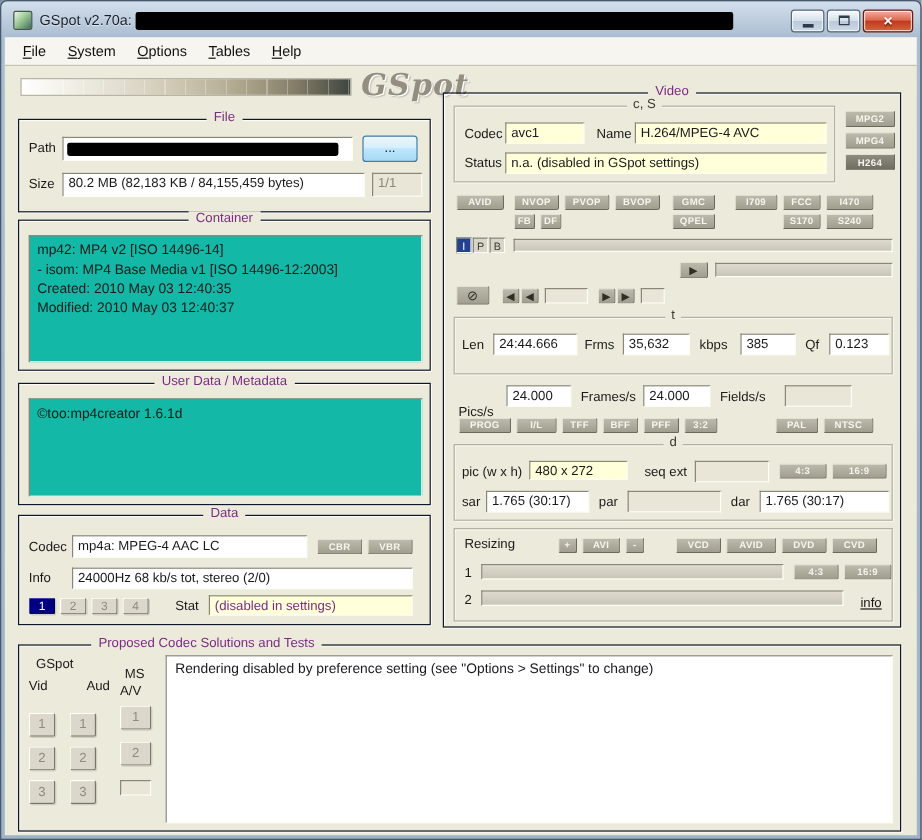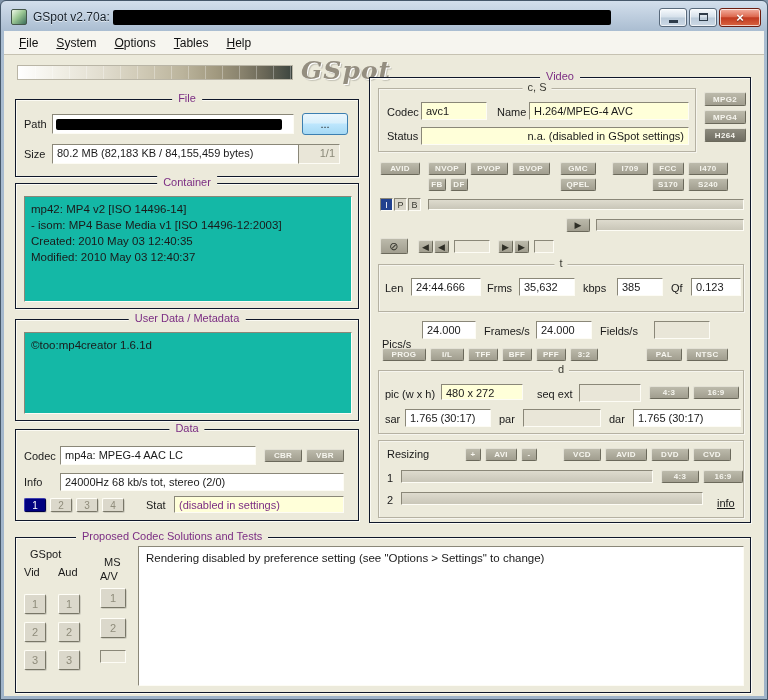--- a/index.html
+++ b/index.html
@@ -39,21 +39,21 @@
                font-size:11px;color:#7b2d83;white-space:nowrap}
   .subgroup{position:absolute;border:1px solid #b5b1a2;box-shadow:1px 1px 0 #f6f5ee,inset 1px 1px 0 #f6f5ee}
   .sub-label{position:absolute;top:-8px;left:50%;transform:translateX(-50%);background:#eceadb;padding:0 5px;
              font-size:11px;color:#3a3a32;white-space:nowrap}
 
   .lbl{position:absolute;font-size:11px;white-space:nowrap;color:#1a1a1a}
   .fld{position:absolute;font-size:11px;padding:2px 4px 0;background:#fff;border:1px solid;
        border-color:#8a8778 #fdfcf5 #fdfcf5 #8a8778;overflow:hidden;white-space:nowrap}
   .fld.yellow{background:#ffffd9}
   .fld.grayf{background:#e9e6d8;color:#8a8878}
-  .fld.center{text-align:right}
+  .fld.center{text-align:left}
   .fld.purple{color:#7b2d83}
 
   .mini{position:absolute;display:flex;align-items:center;justify-content:center;font-size:8px;font-weight:700;
         letter-spacing:.3px;color:#f6f5ee;background:linear-gradient(#bcbaab,#a19e8f);border:1px solid;
         border-color:#e3e1d5 #6b695b #6b695b #e3e1d5;border-radius:2px;cursor:default}
   .mini.dark{background:linear-gradient(#8e8c7f,#6f6d62)}
   .mini.darkglyph{color:#2e2e26;font-weight:400;font-size:9px}
 
   .btn3d{position:absolute;display:flex;align-items:center;justify-content:center;font-size:11px;color:#8f8c7b;
          background:#dbd8cb;border:1px solid;border-color:#fffef7 #787667 #787667 #fffef7;border-radius:2px;
@@ -114,21 +114,21 @@
 
     <div class="group" style="left:11px;top:44px;width:344px;height:78px">
       <span class="group-label">File</span>
       <span class="lbl" style="left:8px;top:18px">Path</span>
       <div class="fld" style="left:36px;top:14px;width:242px;height:20px">
         <div class="redact-scribble"></div>
       </div>
       <div class="browse-btn" style="left:286px;top:13px;width:46px;height:22px">...</div>
       <span class="lbl" style="left:8px;top:48px">Size</span>
       <div class="fld" style="left:36px;top:44px;width:252px;height:20px">80.2 MB (82,183 KB / 84,155,459 bytes)</div>
-      <div class="fld grayf center" style="left:282px;top:44px;width:42px;height:20px">1/1</div>
+      <div class="fld grayf center" style="left:294px;top:44px;width:42px;height:20px">1/1</div>
     </div>
 
     <div class="group" style="left:11px;top:128px;width:344px;height:126px">
       <span class="group-label">Container</span>
       <div class="textpane" style="left:8px;top:12px;width:328px;height:106px">
         <div>mp42: MP4 v2 [ISO 14496-14]</div>
         <div>- isom: MP4 Base Media v1 [ISO 14496-12:2003]</div>
         <div>Created:  2010 May 03  12:40:35</div>
         <div>Modified: 2010 May 03  12:40:37</div>
       </div>
@@ -263,21 +263,21 @@
         <span class="lbl" style="left:8px;top:53px">2</span>
         <div class="bar" style="left:22px;top:51px;width:302px;height:13px"></div>
         <span class="link" style="left:338px;top:56px">info</span>
       </div>
     </div>
 
     <div class="group" style="left:11px;top:482px;width:736px;height:156px">
       <span class="group-label" style="left:60px;transform:none">Proposed Codec Solutions and Tests</span>
       <span class="lbl" style="left:14px;top:10px">GSpot</span>
       <span class="lbl" style="left:8px;top:28px">Vid</span>
-      <span class="lbl" style="left:42px;top:28px">Aud</span>
+      <span class="lbl" style="left:56px;top:28px">Aud</span>
       <span class="lbl" style="left:88px;top:18px">MS</span>
       <span class="lbl" style="left:84px;top:32px">A/V</span>
 
       <div class="btn3d" style="left:8px;top:56px;width:22px;height:20px">1</div>
       <div class="btn3d" style="left:8px;top:84px;width:22px;height:20px">2</div>
       <div class="btn3d" style="left:8px;top:112px;width:22px;height:20px">3</div>
       <div class="btn3d" style="left:42px;top:56px;width:22px;height:20px">1</div>
       <div class="btn3d" style="left:42px;top:84px;width:22px;height:20px">2</div>
       <div class="btn3d" style="left:42px;top:112px;width:22px;height:20px">3</div>
       <div class="btn3d" style="left:84px;top:50px;width:26px;height:20px">1</div>

